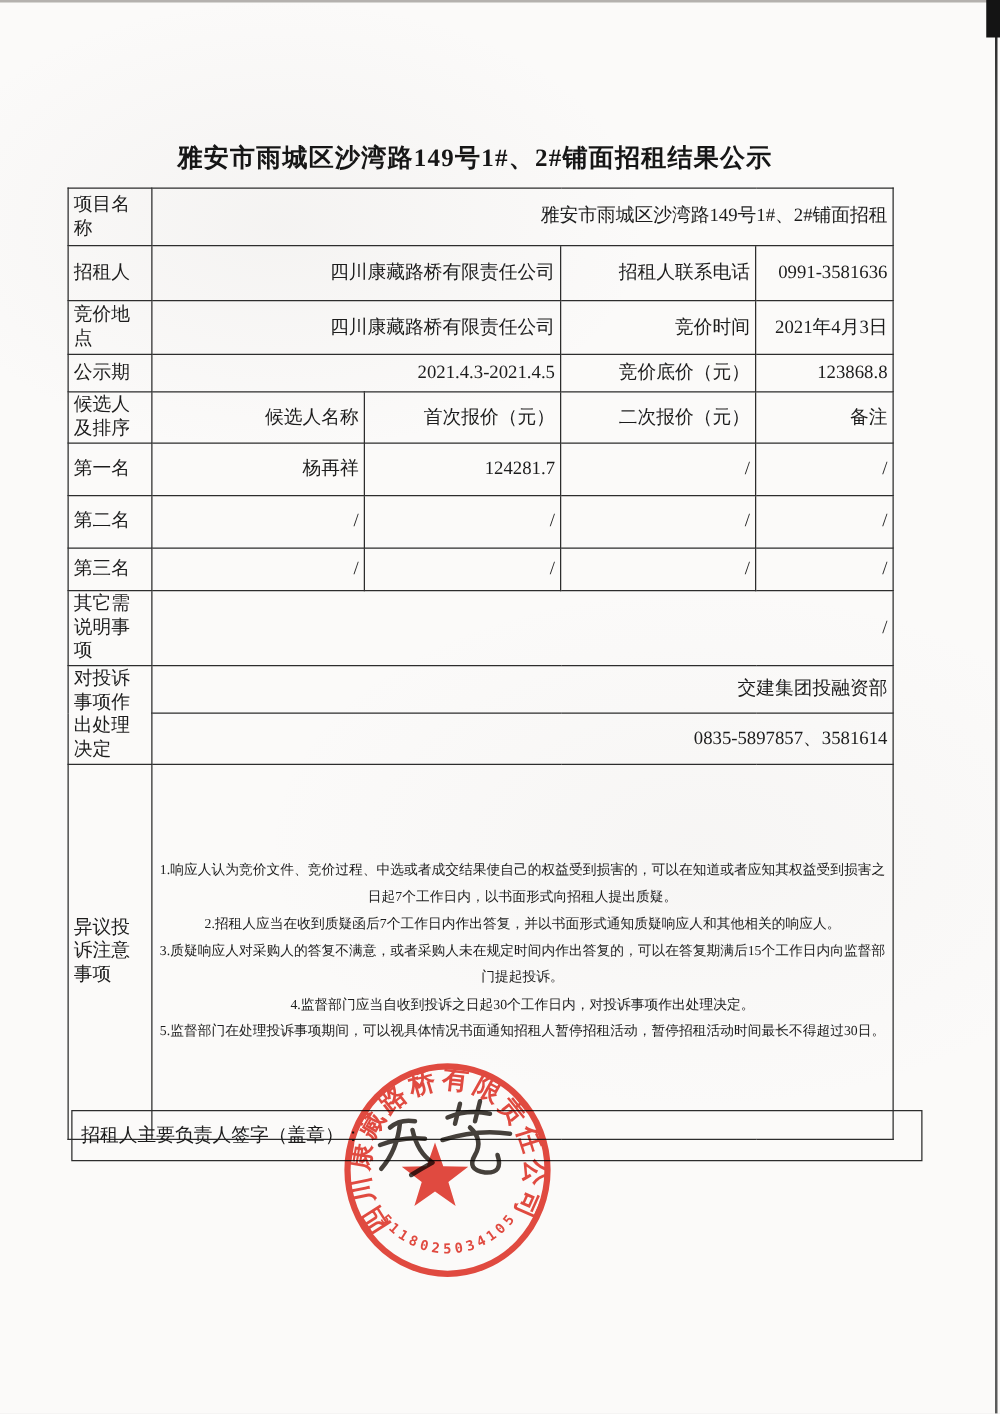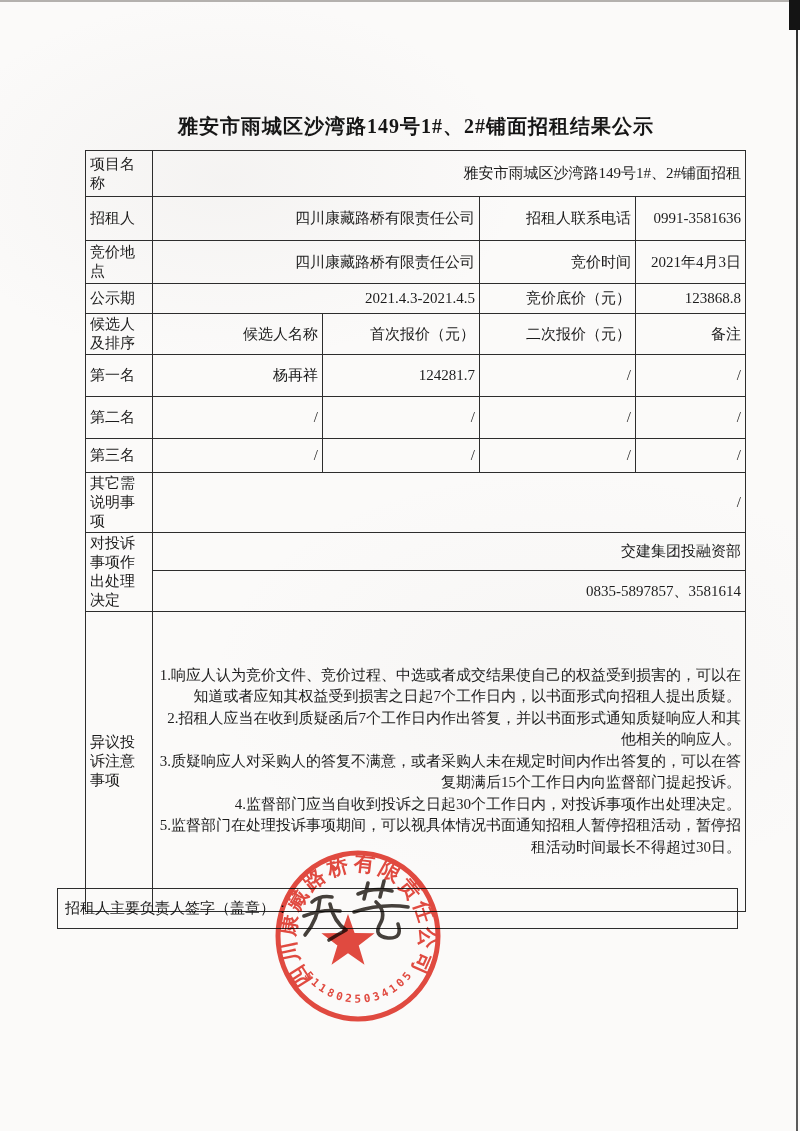--- a/index.html
+++ b/index.html
@@ -13,38 +13,38 @@
     font-family:"Liberation Serif","DejaVu Serif",serif;
     color:#1c1c1c;
   }
   
   .scan-top-line{position:absolute;top:0;left:0;width:800px;height:2px;background:#b4b1ae;}
   .scan-right-line{position:absolute;top:0;right:2px;width:2px;height:1131px;background:linear-gradient(#1d1d1d 0%,#4a4a4a 8%,#6d6d6d 60%,#5a5a5a 100%);}
   .scan-corner-mark{position:absolute;top:0;right:0;width:11px;height:30px;background:#141414;}
 
   .doc-title{
     position:absolute;top:113px;left:0;width:760px;text-align:center;
-    font-size:20px;font-weight:bold;letter-spacing:1px;color:#161616;margin-left:36px;
+    font-size:20px;font-weight:bold;letter-spacing:1px;color:#161616;
   }
 
   table.result-table{
-    position:absolute;left:85px;top:150px;width:660px;
+    position:absolute;left:54px;top:150px;width:660px;
     border-collapse:collapse;table-layout:fixed;
   }
   table.result-table td{
     border:1.6px solid #2d2d2d;
     font-size:15px;line-height:19px;color:#1c1c1c;
     padding:1px 4px;overflow:hidden;
     word-break:break-all;
   }
   td.lbl{text-align:left;vertical-align:middle;padding:1px 2px 1px 4px;}
   td.vleft{text-align:right;vertical-align:middle;padding-left:8px;}
   td.ctr{text-align:right;vertical-align:middle;}
   td.notice-cell{vertical-align:middle;padding:6px 10px 6px 10px;}
-  .notice-item{font-size:15px;line-height:21.5px;text-align:right;}
+  .notice-item{font-size:11px;line-height:21.5px;text-align:center;}
 
   .sign-row{
     position:absolute;left:57px;top:888px;width:681px;height:41px;
     border:1.6px solid #2d2d2d;
     display:flex;align-items:center;
     font-size:15px;padding-left:7px;box-sizing:border-box;
   }
 
   .stamp{position:absolute;left:265px;top:843px;width:200px;height:200px;
     mix-blend-mode:multiply;opacity:0.92;}

